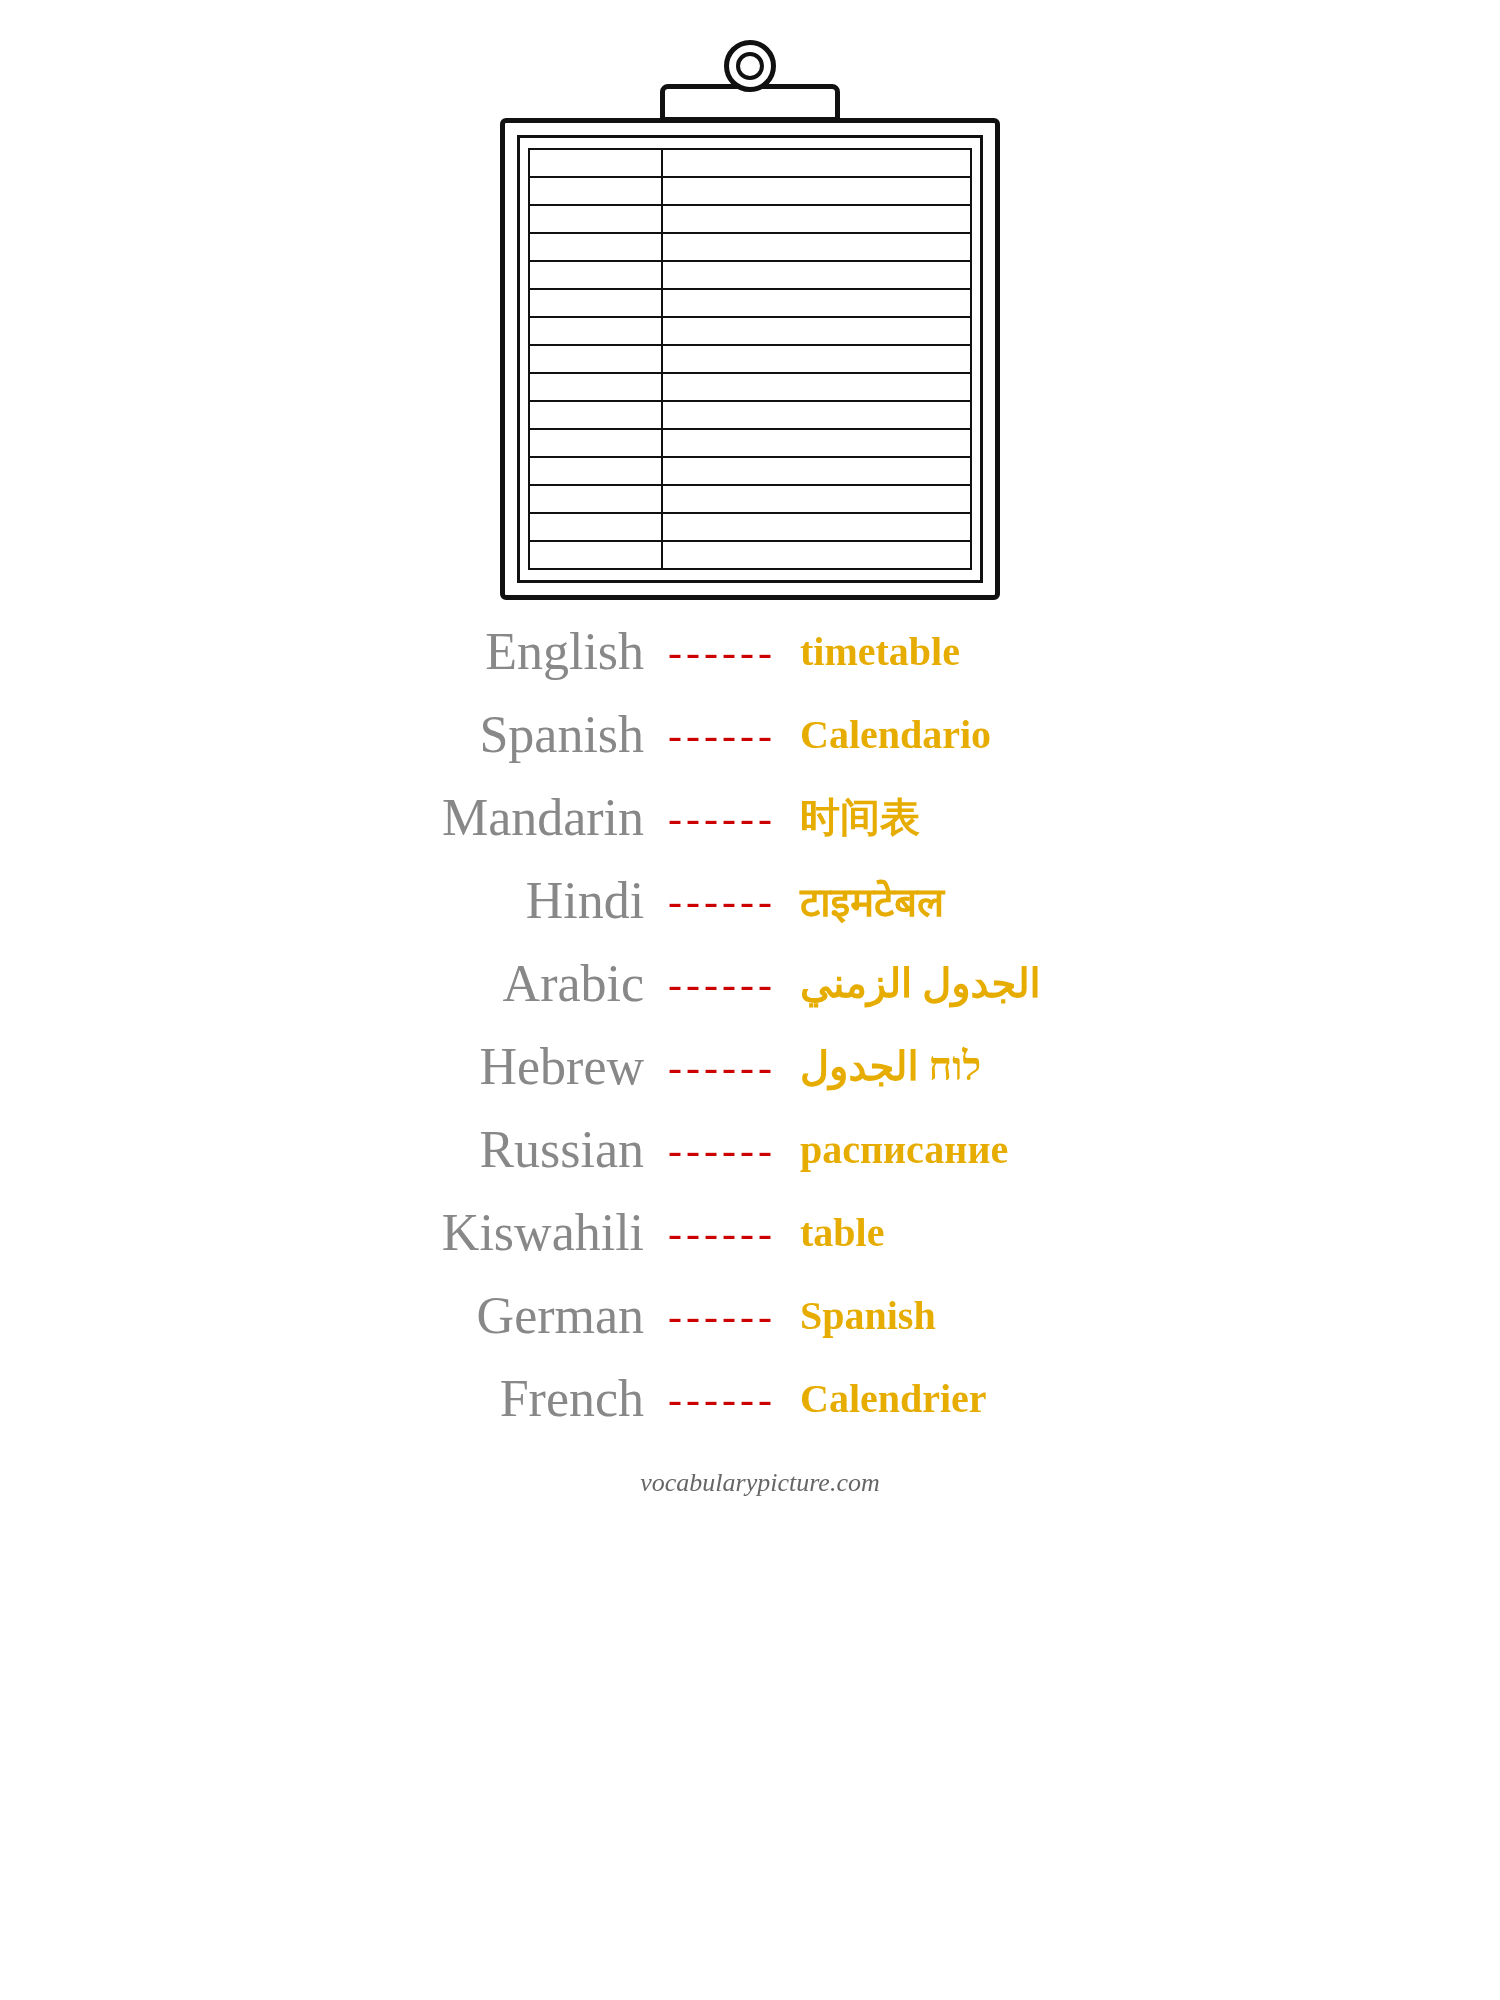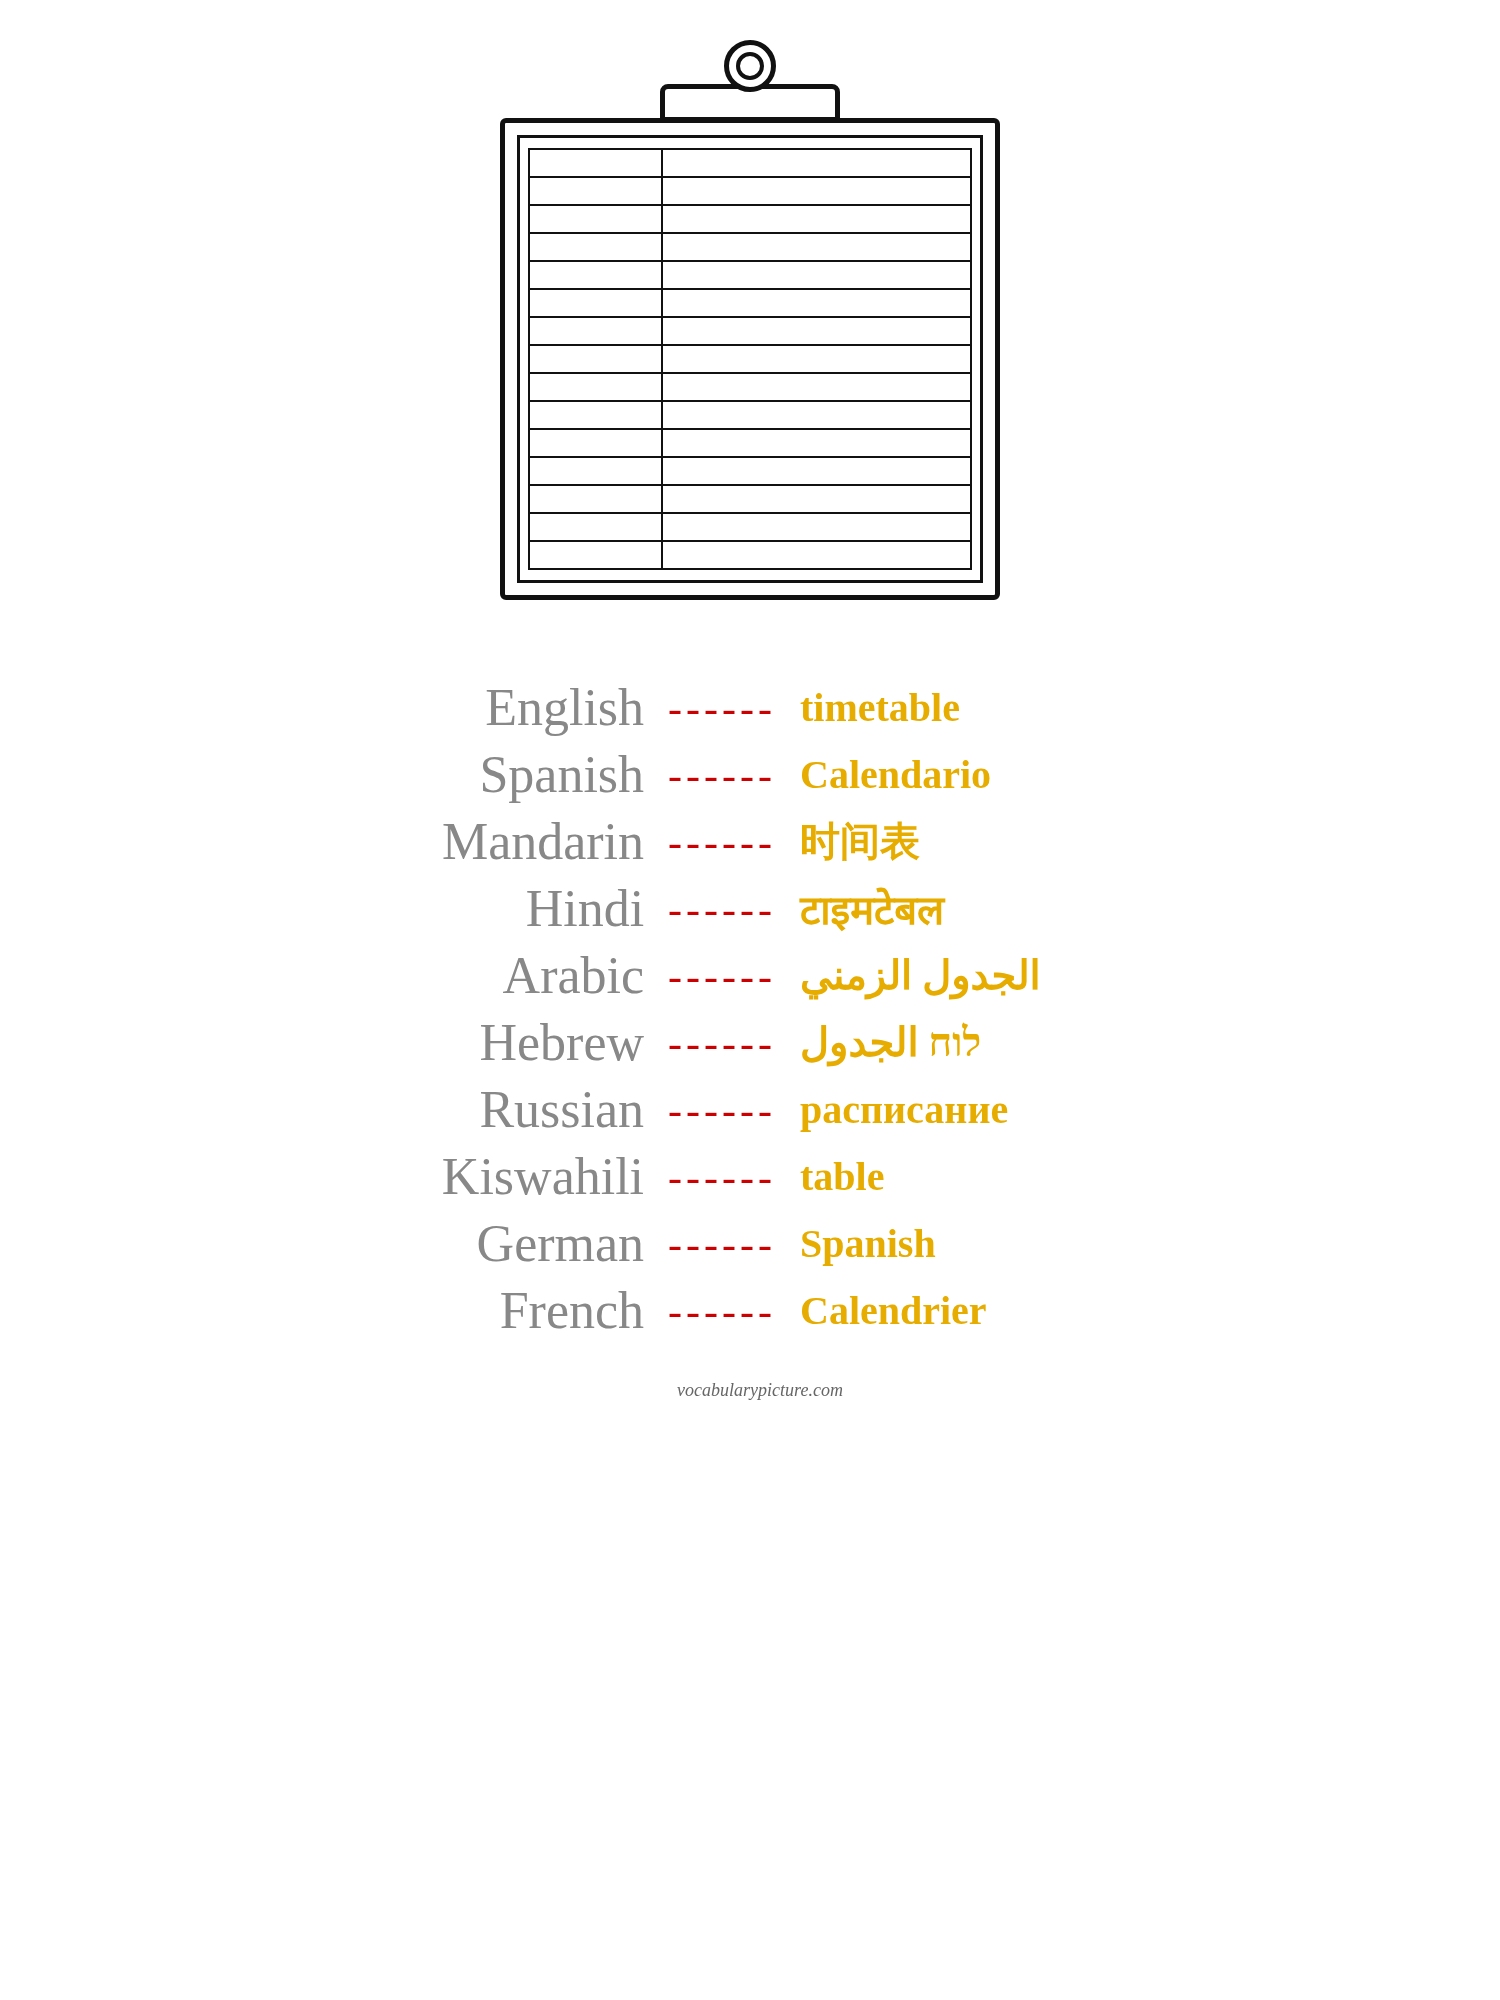--- a/index.html
+++ b/index.html
@@ -100,25 +100,25 @@
       width: 30%;
     }
 
     .clipboard-table tr th:last-child,
     .clipboard-table tr td:last-child {
       width: 70%;
     }
 
     
     .vocab-list {
-      margin-top: 78px;
+      margin-top: 22px;
       display: flex;
       flex-direction: column;
       align-items: flex-start;
-      gap: 8px;
+      gap: 24px;
       width: 900px;
     }
 
     .vocab-row {
       display: flex;
       flex-direction: row;
       align-items: center;
       width: 100%;
       justify-content: flex-end;
     }
@@ -144,21 +144,21 @@
       font-size: 40px;
       color: #e6ac00;
       font-family: Georgia, serif;
       font-weight: bold;
       min-width: 400px;
     }
 
     
     .site-footer {
       margin-top: 40px;
-      font-size: 18px;
+      font-size: 26px;
       color: #666666;
       font-family: Georgia, serif;
       font-style: italic;
       margin-left: 20px;
     }
   </style>
 </head>
 <body>
 
 <div class="clipboard-area">

